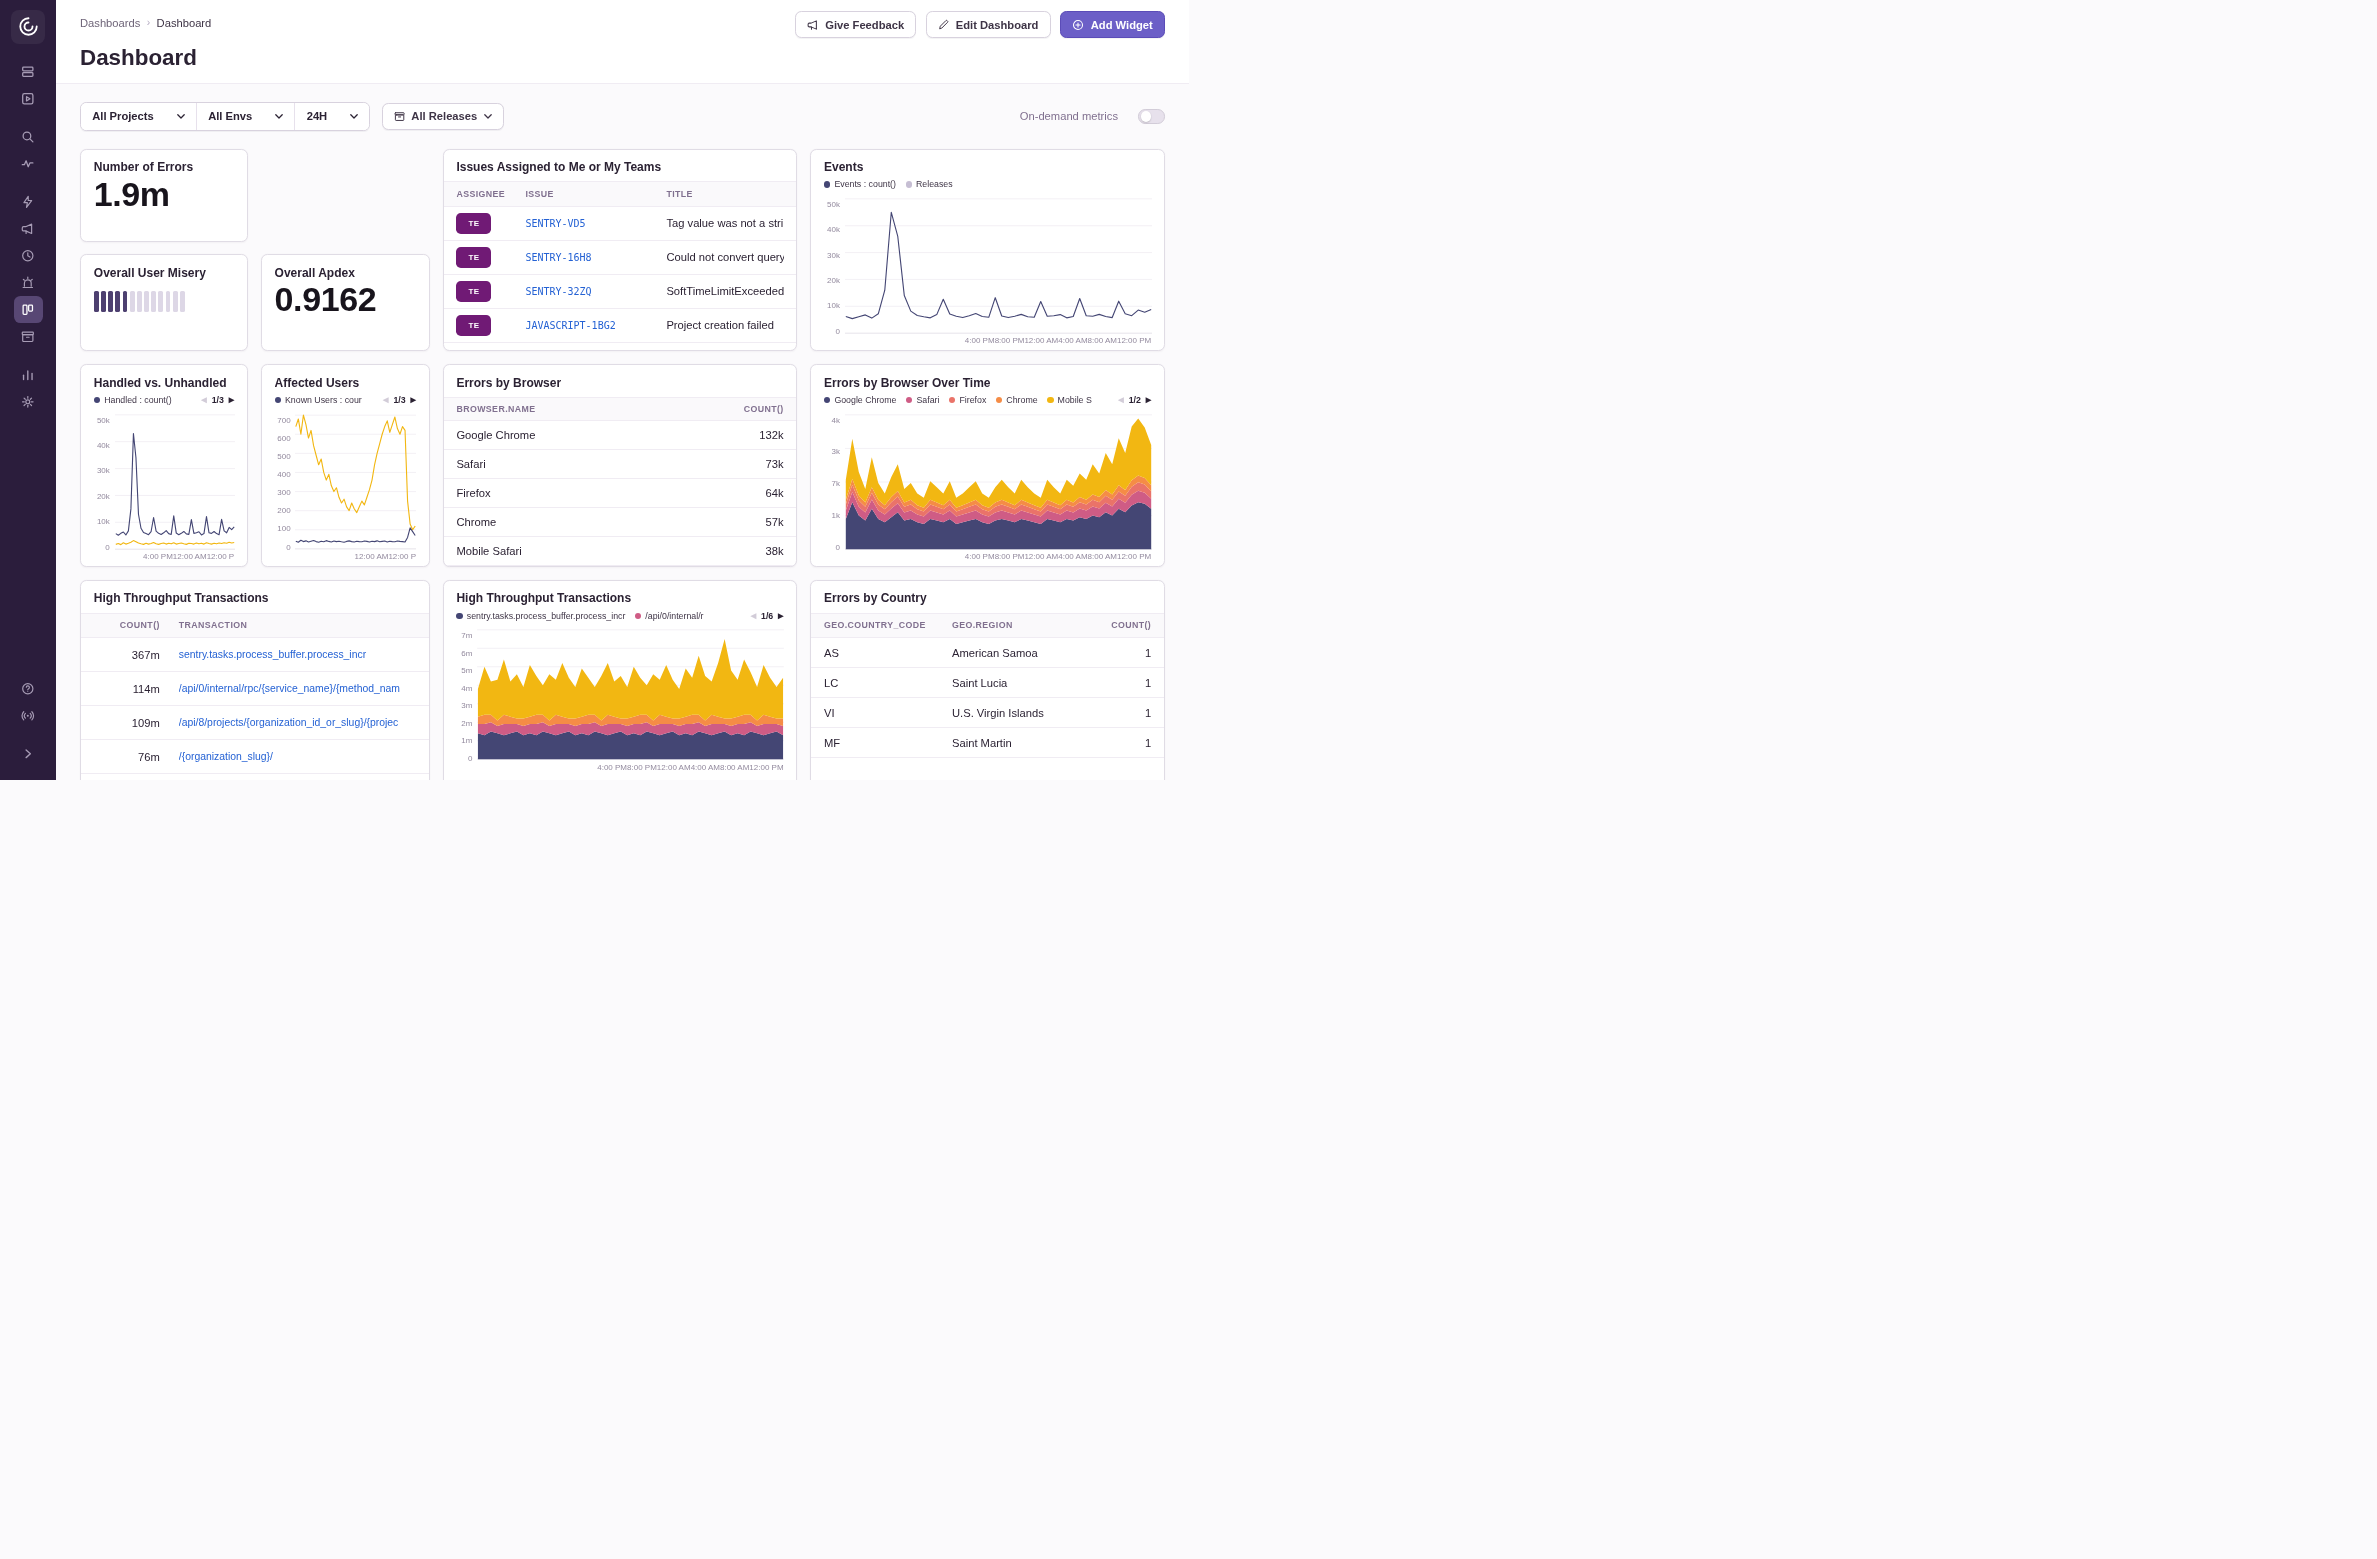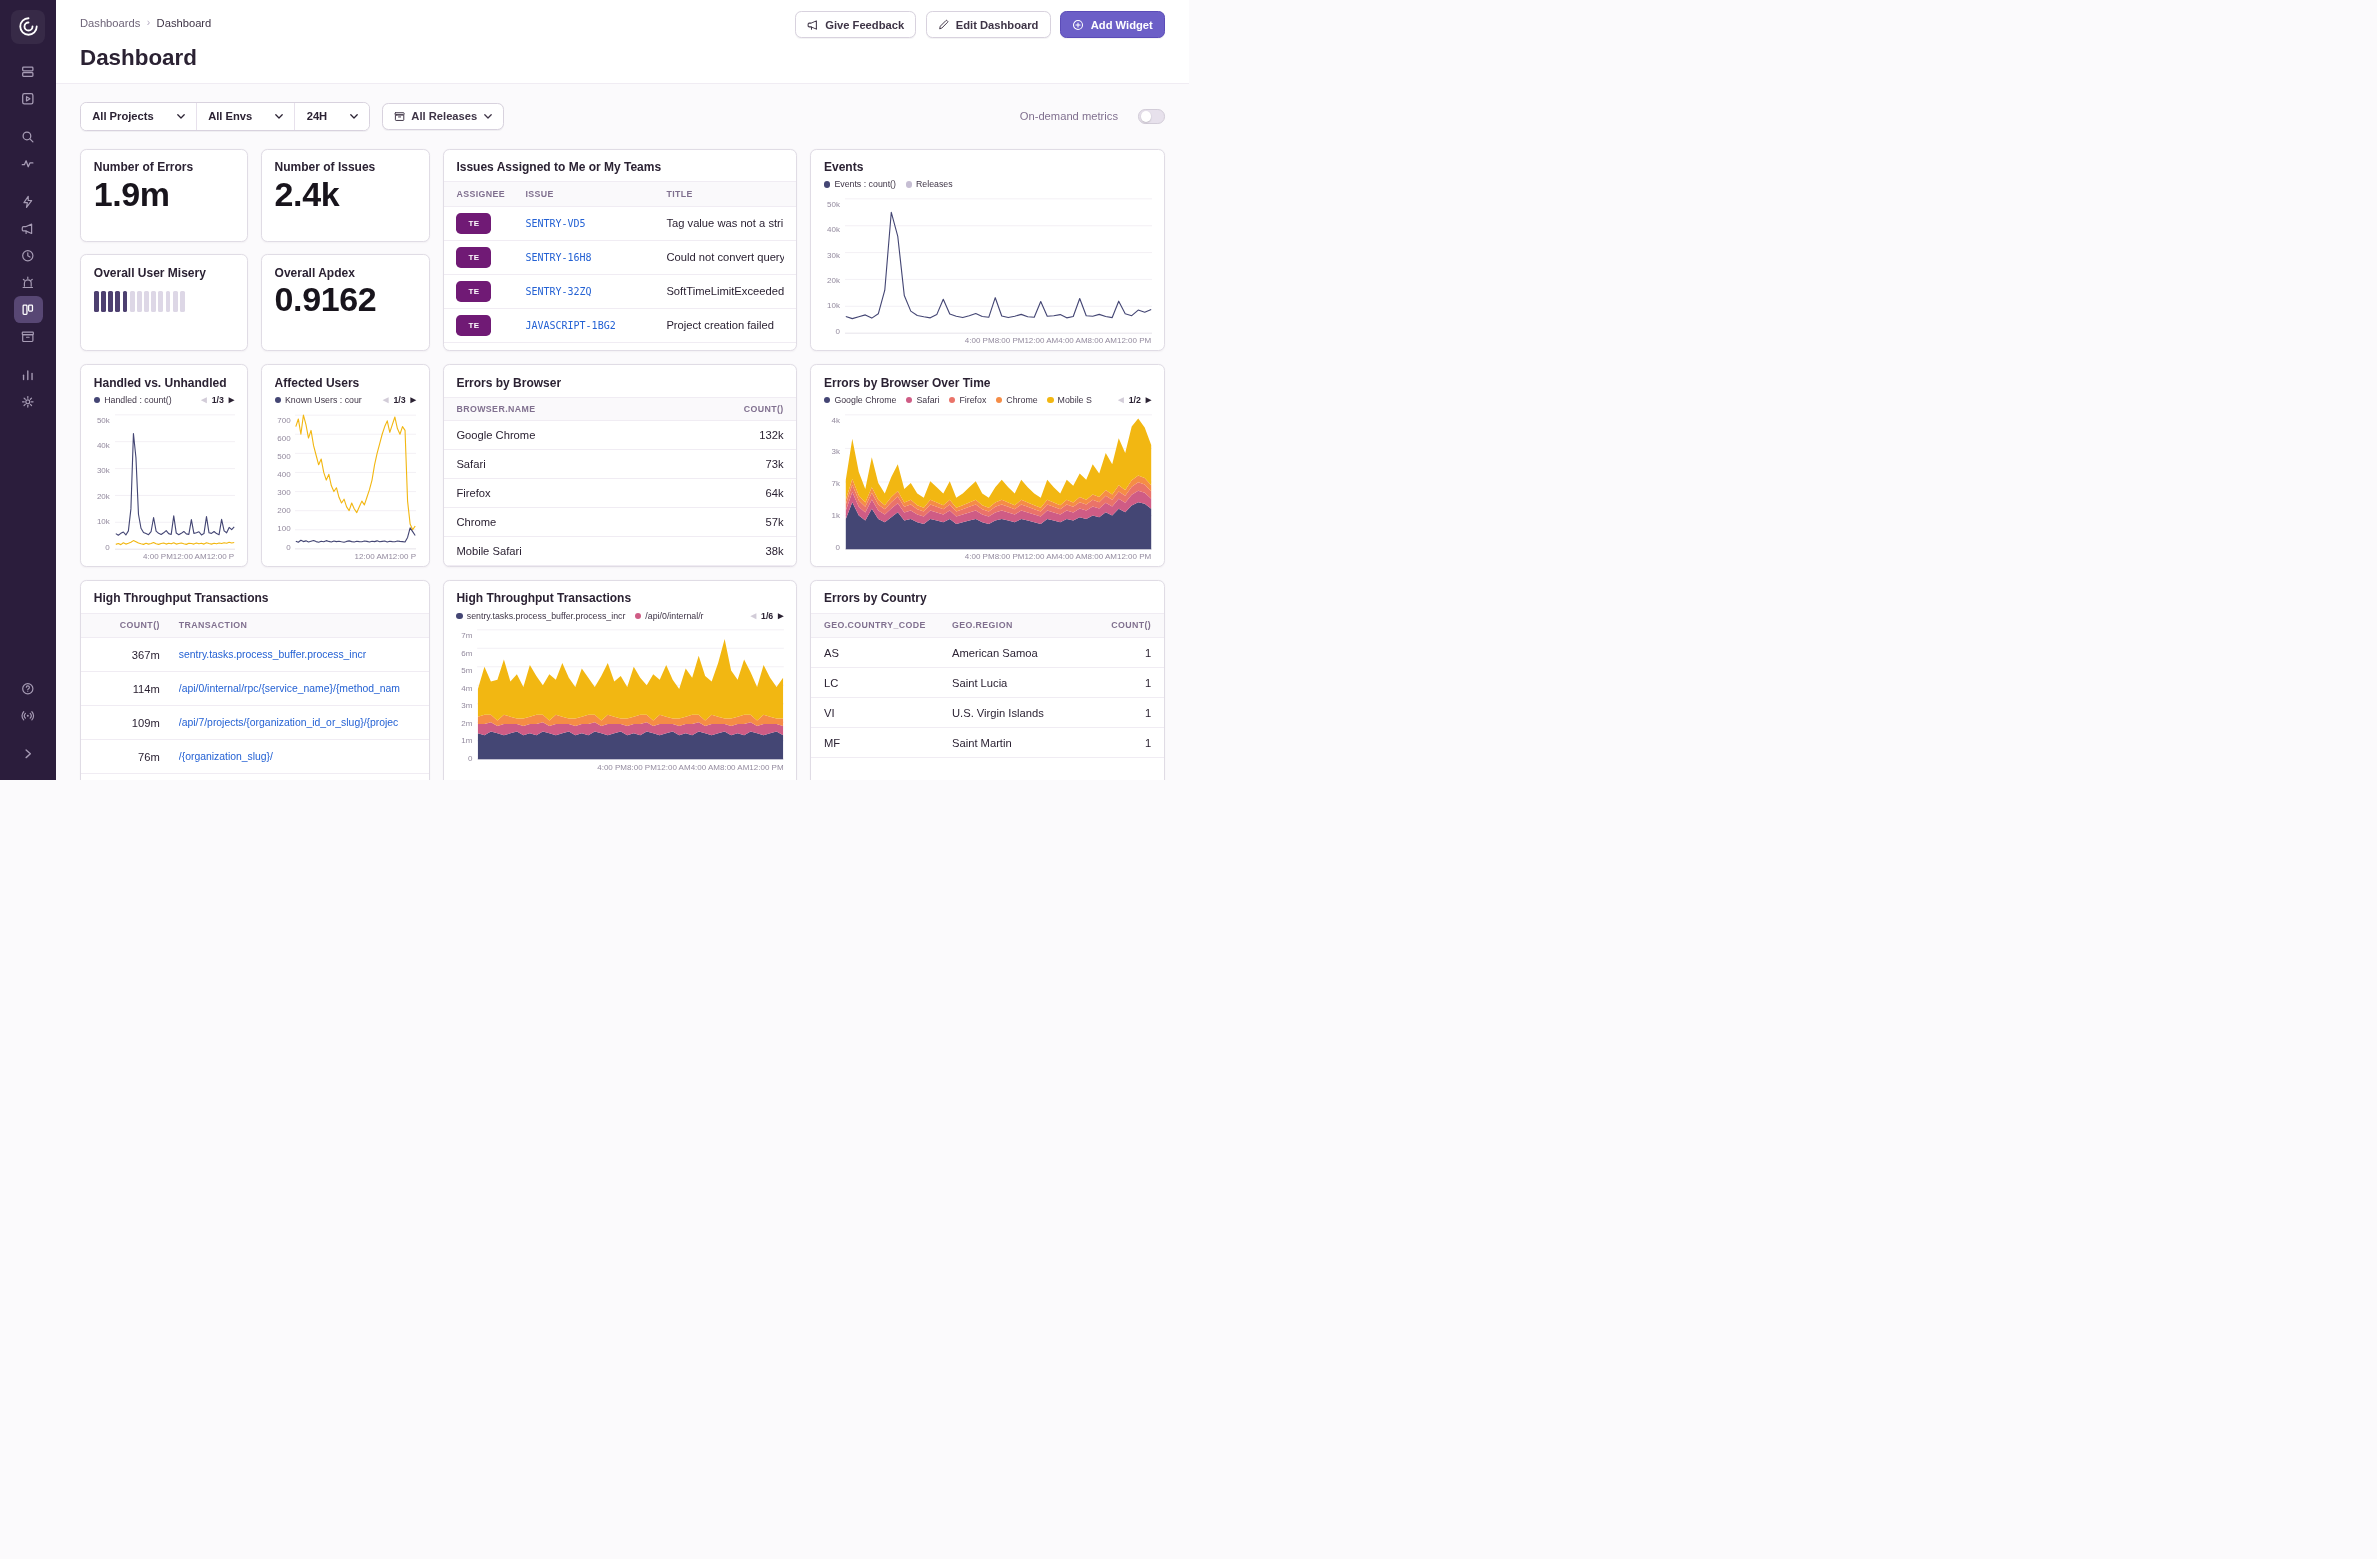--- a/index.html
+++ b/index.html
@@ -278,26 +278,20 @@
 
     <div class="grid">
 
       <section class="widget" style="grid-column:1;grid-row:1">
         <div class="w-head">
             <h3 class="w-title">Number of Errors</h3>
           </div>
         <div class="stat-value">1.9m</div>
       </section>
 
-      <section class="widget" style="grid-column:2;grid-row:1">
-        <div class="w-head">
-            <h3 class="w-title">Number of Issues</h3>
-          </div>
-        <div class="stat-value">2.4k</div>
-      </section>
 
       <section class="widget" style="grid-column:3;grid-row:1/3">
         <div class="w-head">
             <h3 class="w-title">Issues Assigned to Me or My Teams</h3>
           </div>
         <div class="tbl-head issues-grid">
           <span>ASSIGNEE</span>
           <span>ISSUE</span>
           <span>TITLE</span>
         </div>
@@ -600,21 +594,21 @@
         <div class="tbl-row tp-grid">
           <span class="num">367m</span>
           <a class="tx-link">sentry.tasks.process_buffer.process_incr</a>
         </div>
         <div class="tbl-row tp-grid">
           <span class="num">114m</span>
           <a class="tx-link">/api/0/internal/rpc/{service_name}/{method_nam</a>
         </div>
         <div class="tbl-row tp-grid">
           <span class="num">109m</span>
-          <a class="tx-link">/api/7/projects/{organization_id_or_slug}/{projec</a>
+          <a class="tx-link">/api/8/projects/{organization_id_or_slug}/{projec</a>
         </div>
         <div class="tbl-row tp-grid">
           <span class="num">76m</span>
           <a class="tx-link">/{organization_slug}/</a>
         </div>
       </section>
 
       <section class="widget" style="grid-column:3;grid-row:4">
         <div class="w-head">
             <h3 class="w-title">High Throughput Transactions</h3>

